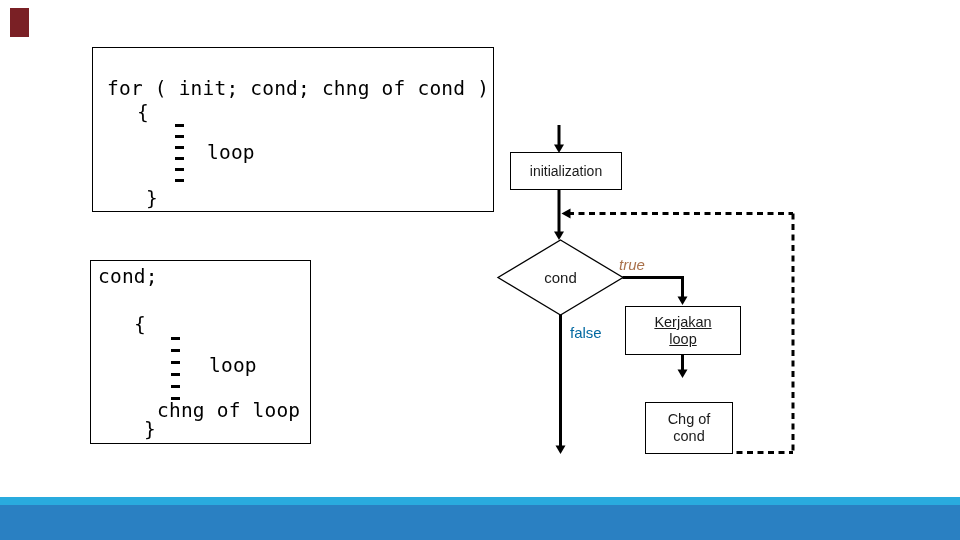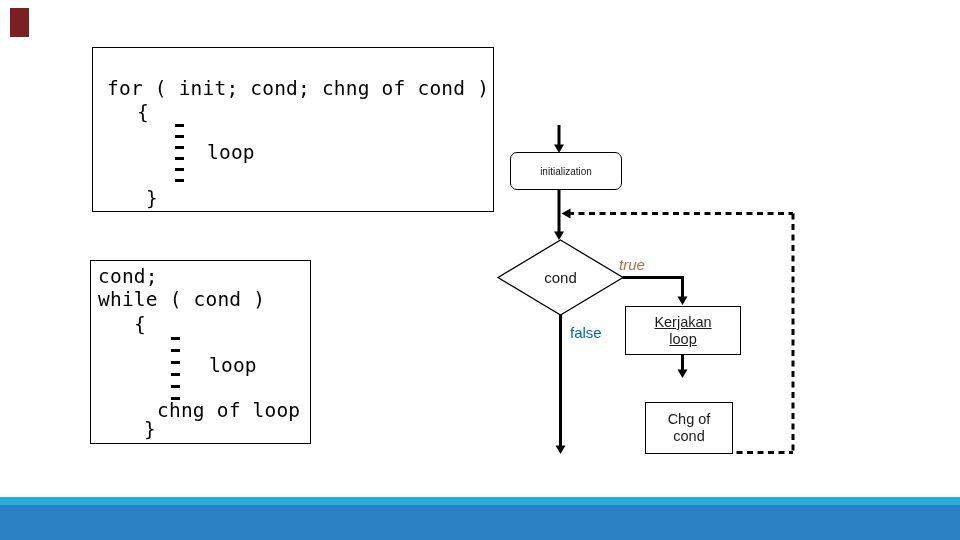--- a/index.html
+++ b/index.html
@@ -27,21 +27,21 @@
 
   
   .fc-svg{position:absolute; left:0; top:0; width:960px; height:540px;}
 
   
   .fcbox{
     position:absolute; background:#fff; border:1px solid #000;
     display:flex; flex-direction:column; align-items:center; justify-content:center;
     font-size:14.5px; color:#1a1a1a; line-height:17px; text-align:center;
   }
-  .init-box{left:510px; top:152px; width:110px; height:36px; font-size:10px;border-radius:7px;}
+  .init-box{left:510px; top:152px; width:110px; height:36px; font-size:14px;}
   .kerjakan-box{left:625px; top:306px; width:114px; height:47px;text-decoration:underline;}
   .chg-box{left:645px; top:379px; width:86px; height:50px;margin-top:23px;}
   .cond-label{
     position:absolute; left:498px; top:269px; width:125px; text-align:center;
     font-size:15px; color:#1a1a1a;
   }
   .branch-label{position:absolute; font-size:15px; line-height:15px;}
   .label-true{left:619px; top:257px; color:#AA724C;font-style:italic;}
   .label-false{left:570px; top:325px; color:#0369a1;}
 
@@ -66,21 +66,20 @@
         <i></i>
         <i></i>
         <i></i>
     </span>
     <span class="code" style="left:114px; top:95px;">loop</span>
     <span class="code" style="left:53px; top:141px;">}</span>
   </div>
 
   <div class="codebox codebox2">
     <span class="code" style="left:7px;  top:6px;">cond;</span>
-    <span class="code" style="left:7px;  top:29px;">while ( cond )</span>
     <span class="code" style="left:43px; top:54px;">{</span>
     <span class="dashcol wide" style="left:80px; top:76px;">
       <i></i>
         <i></i>
         <i></i>
         <i></i>
         <i></i>
         <i></i>
     </span>
     <span class="code" style="left:118px; top:95px;">loop</span>

